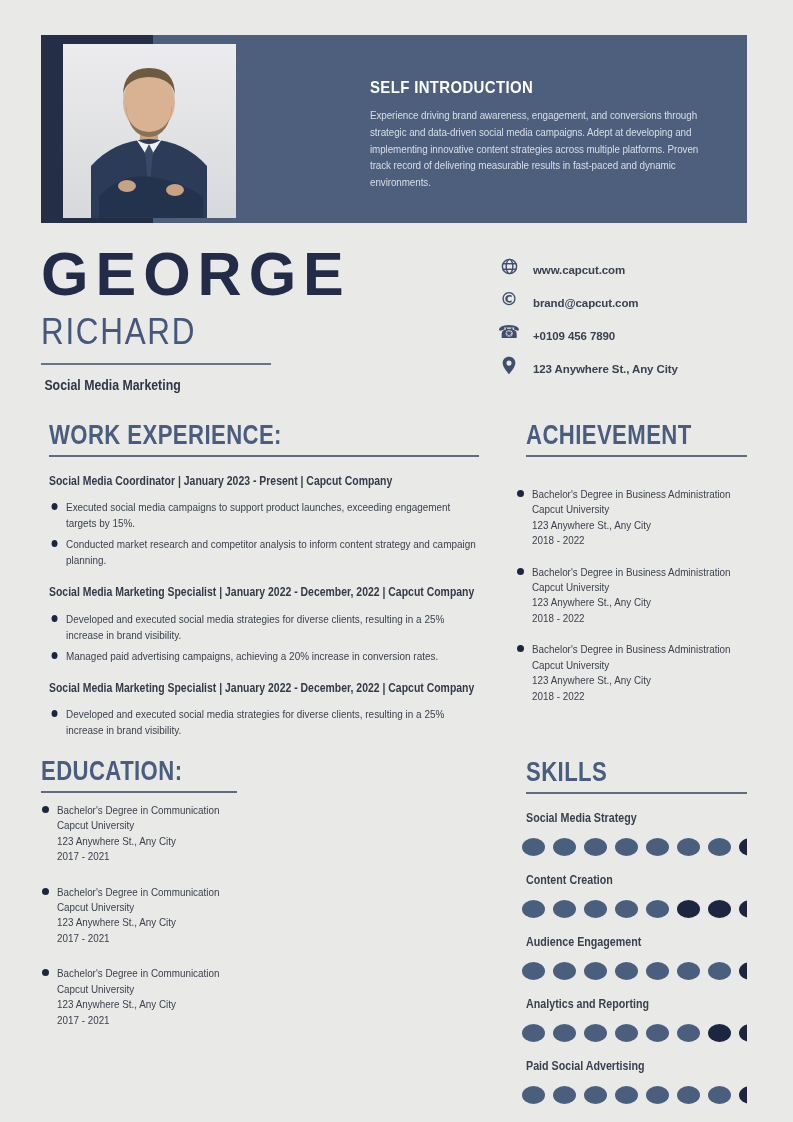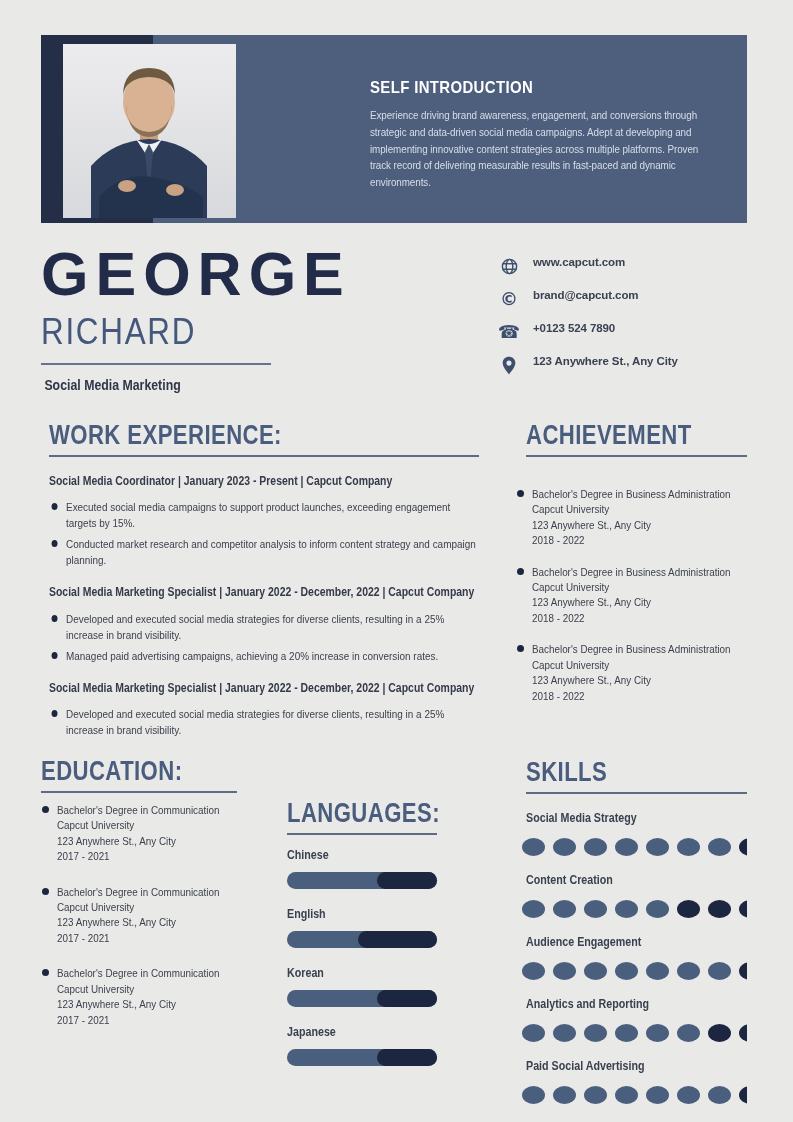--- a/index.html
+++ b/index.html
@@ -23,21 +23,21 @@
 
   
   .name{position:absolute;left:41px;top:244px;width:300px}
   .first{font-size:61px;font-weight:900;letter-spacing:7px;color:var(--name_dark);line-height:1}
   .last{display:inline-block;transform:scaleX(.85);transform-origin:0 0;font-size:37px;font-weight:500;letter-spacing:2px;color:var(--name_blue);line-height:1;margin-top:8px;white-space:nowrap}
   .name-rule{width:230px;height:2px;background:#66748c;margin-top:13px}
   .role{margin-top:12px;padding-left:4px;font-size:14.5px;font-weight:600;color:#2f3646}
 
   
   .contact{position:absolute;left:498px;top:256px;width:270px}
-  .c-row{display:flex;align-items:flex-start;height:20px;margin-bottom:13px}
+  .c-row{display:flex;align-items:flex-end;height:20px;margin-bottom:13px}
   .c-icon{width:22px;height:20px;display:flex;align-items:center;justify-content:center;color:var(--icon);flex:0 0 22px}
   .c-icon svg{display:block}
   .glyph{font-family:"DejaVu Sans",sans-serif;font-size:18px;font-weight:700;color:var(--icon);line-height:1}
   .c-text{margin-left:13px;font-size:11.5px;font-weight:600;color:#3a4150;letter-spacing:-.1px;white-space:nowrap}
 
   
   .sec-head{display:inline-block;transform:scaleX(.82);transform-origin:0 50%;font-size:27px;font-weight:700;color:var(--heading);letter-spacing:.5px;white-space:nowrap;line-height:1.15}
   .sec-rule{height:2px;background:var(--rule);margin-top:4px}
 
   
@@ -130,21 +130,21 @@
     <div class="c-row">
       <span class="c-icon">
           <span class="glyph">©</span>
         </span>
       <span class="c-text">brand@capcut.com</span>
     </div>
     <div class="c-row">
       <span class="c-icon">
           <span class="glyph">☎</span>
         </span>
-      <span class="c-text">+0123 524 7890</span>
+      <span class="c-text">+0109 456 7890</span>
     </div>
     <div class="c-row">
       <span class="c-icon">
         <svg width="16" height="19" viewBox="0 0 24 28" fill="currentColor">
           <path d="M12 1C6.5 1 2.5 5 2.5 10.2 2.5 17 12 27 12 27s9.5-10 9.5-16.8C21.5 5 17.5 1 12 1zm0 13.2a3.8 3.8 0 1 1 0-7.6 3.8 3.8 0 0 1 0 7.6z"></path>
         </svg>
       </span>
       <span class="c-text">123 Anywhere St., Any City</span>
     </div>
   </div>
@@ -286,35 +286,14 @@
         <div class="b-lines condense">
           <div>Bachelor's Degree in Communication</div>
           <div>Capcut University</div>
           <div>123 Anywhere St., Any City</div>
           <div>2017 - 2021</div>
         </div>
       </div>
     </div>
   </div>
 
-  <div class="col-lang">
-    <div class="sec-head">LANGUAGES:</div>
-    <div class="sec-rule"></div>
-
-    <div class="lang-label condense">Chinese</div>
-    <div class="bar">
-        <div class="bar-dark" style="width: 40%;"></div>
-      </div>
-    <div class="lang-label condense">English</div>
-    <div class="bar">
-        <div class="bar-dark" style="width: 53%;"></div>
-      </div>
-    <div class="lang-label condense">Korean</div>
-    <div class="bar">
-        <div class="bar-dark" style="width: 40%;"></div>
-      </div>
-    <div class="lang-label condense">Japanese</div>
-    <div class="bar">
-        <div class="bar-dark" style="width: 40%;"></div>
-      </div>
-  </div>
 
 </div>
 
 </body></html>

